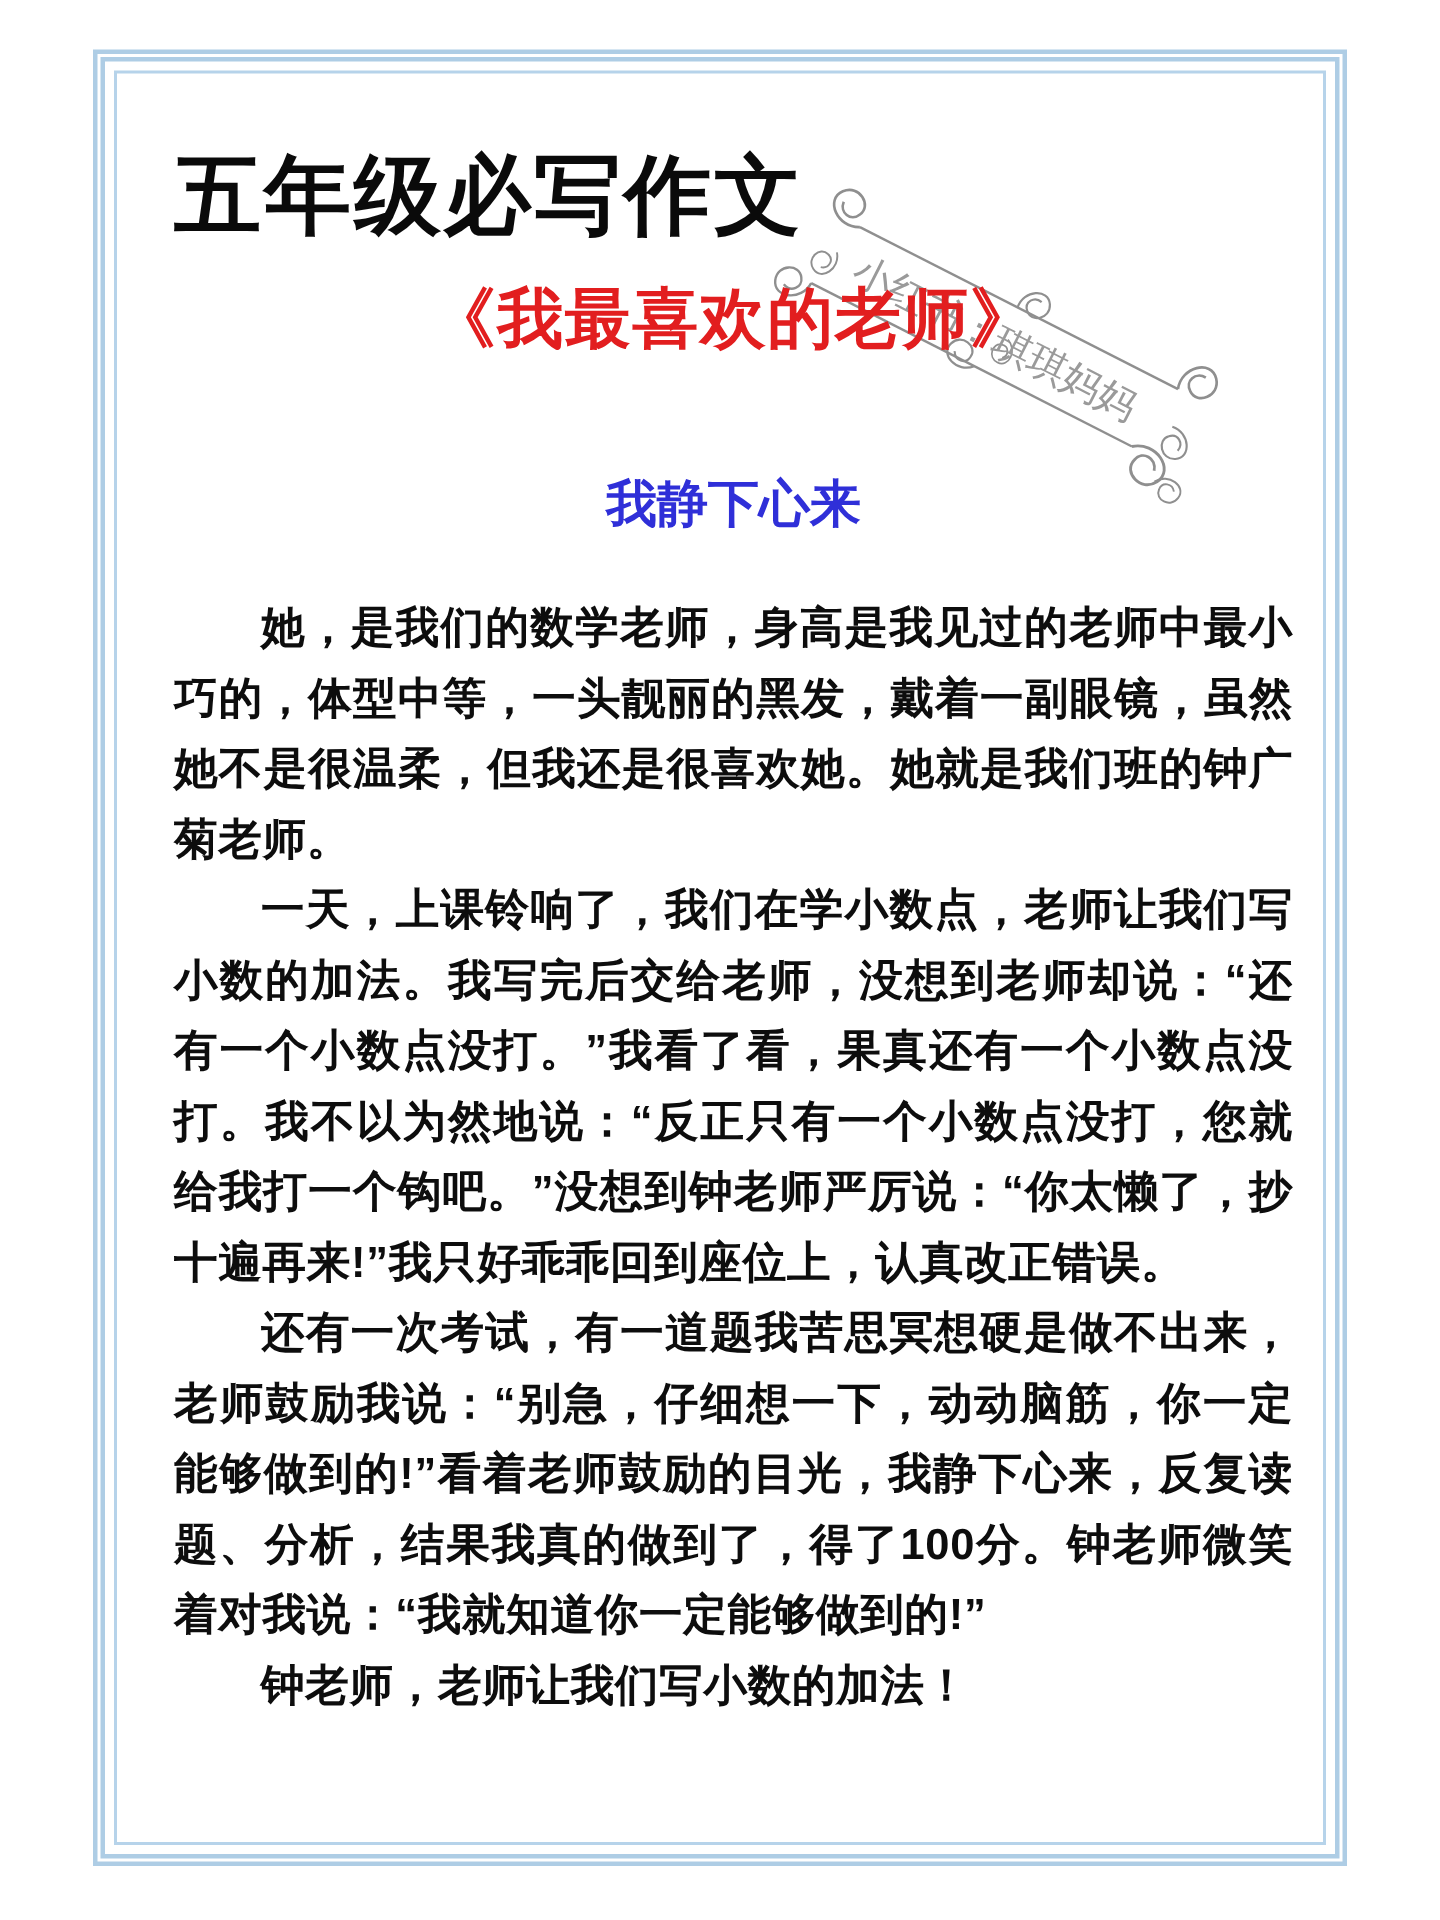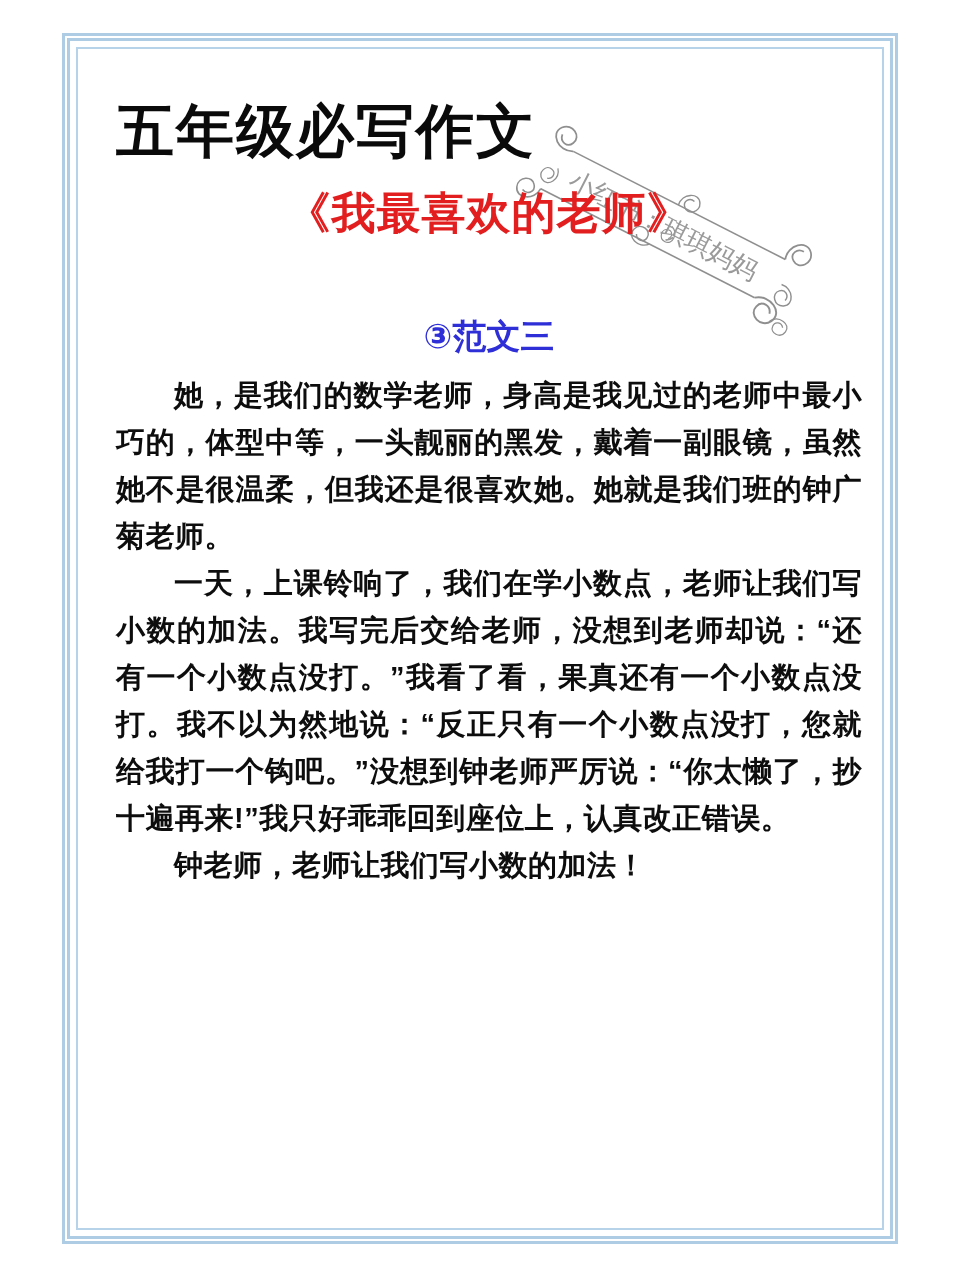--- a/index.html
+++ b/index.html
@@ -29,21 +29,21 @@
   }
   h2.essay-title{
     margin:24px 0 0 0;text-align:center;
     font-size:44px;line-height:1.1;font-weight:900;color:#e21e1f;
     letter-spacing:1px;position:relative;z-index:2;
   }
   h3.section-heading{
     margin:80px 0 0 0;text-align:center;
     font-size:34px;line-height:1.15;font-weight:700;color:#2f2fd8;
   }
-  .body-text{margin-top:16px;}
+  .body-text{margin-top:40px;}
   .body-text p{
     margin:0;
     font-size:29px;line-height:47px;font-weight:600;
     text-align:justify;text-indent:2em;color:#0d0d0d;
     letter-spacing:0.5px;
   }
   
   .watermark{
     position:absolute;left:540px;top:133px;width:330px;height:110px;
     z-index:1;pointer-events:none;
@@ -53,24 +53,25 @@
 </head>
 <body>
 
 <div class="frame">
   <div class="frame-inner"></div>
 </div>
 
 <div class="content">
   <h1 class="page-title">五年级必写作文</h1>
   <h2 class="essay-title">《我最喜欢的老师》</h2>
-  <h3 class="section-heading">③范文三</h3>
+  <h3 class="section-heading">我静下心来</h3>
   <div class="body-text">
     <p>她，是我们的数学老师，身高是我见过的老师中最小巧的，体型中等，一头靓丽的黑发，戴着一副眼镜，虽然她不是很温柔，但我还是很喜欢她。她就是我们班的钟广菊老师。</p>
     <p>一天，上课铃响了，我们在学小数点，老师让我们写小数的加法。我写完后交给老师，没想到老师却说：“还有一个小数点没打。”我看了看，果真还有一个小数点没打。我不以为然地说：“反正只有一个小数点没打，您就给我打一个钩吧。”没想到钟老师严厉说：“你太懒了，抄十遍再来!”我只好乖乖回到座位上，认真改正错误。</p>
+    <p>还有一次考试，有一道题我苦思冥想硬是做不出来，老师鼓励我说：“别急，仔细想一下，动动脑筋，你一定能够做到的!”看着老师鼓励的目光，我静下心来，反复读题、分析，结果我真的做到了，得了100分。钟老师微笑着对我说：“我就知道你一定能够做到的!”</p>
     <p>钟老师，老师让我们写小数的加法！</p>
   </div>
 </div>
 
 <div class="watermark">
   <svg width="330" height="110" viewBox="0 0 330 110">
     <defs>
       <path id="curl" d="M0,0 C5,-13 24,-13 24,-1 C24,10 9,12 7,3 C5,-4 13,-8 18,-3" fill="none"></path>
     </defs>
     <g transform="rotate(27 10 20)" stroke="#8f8f8f" stroke-width="1.6" fill="none">

